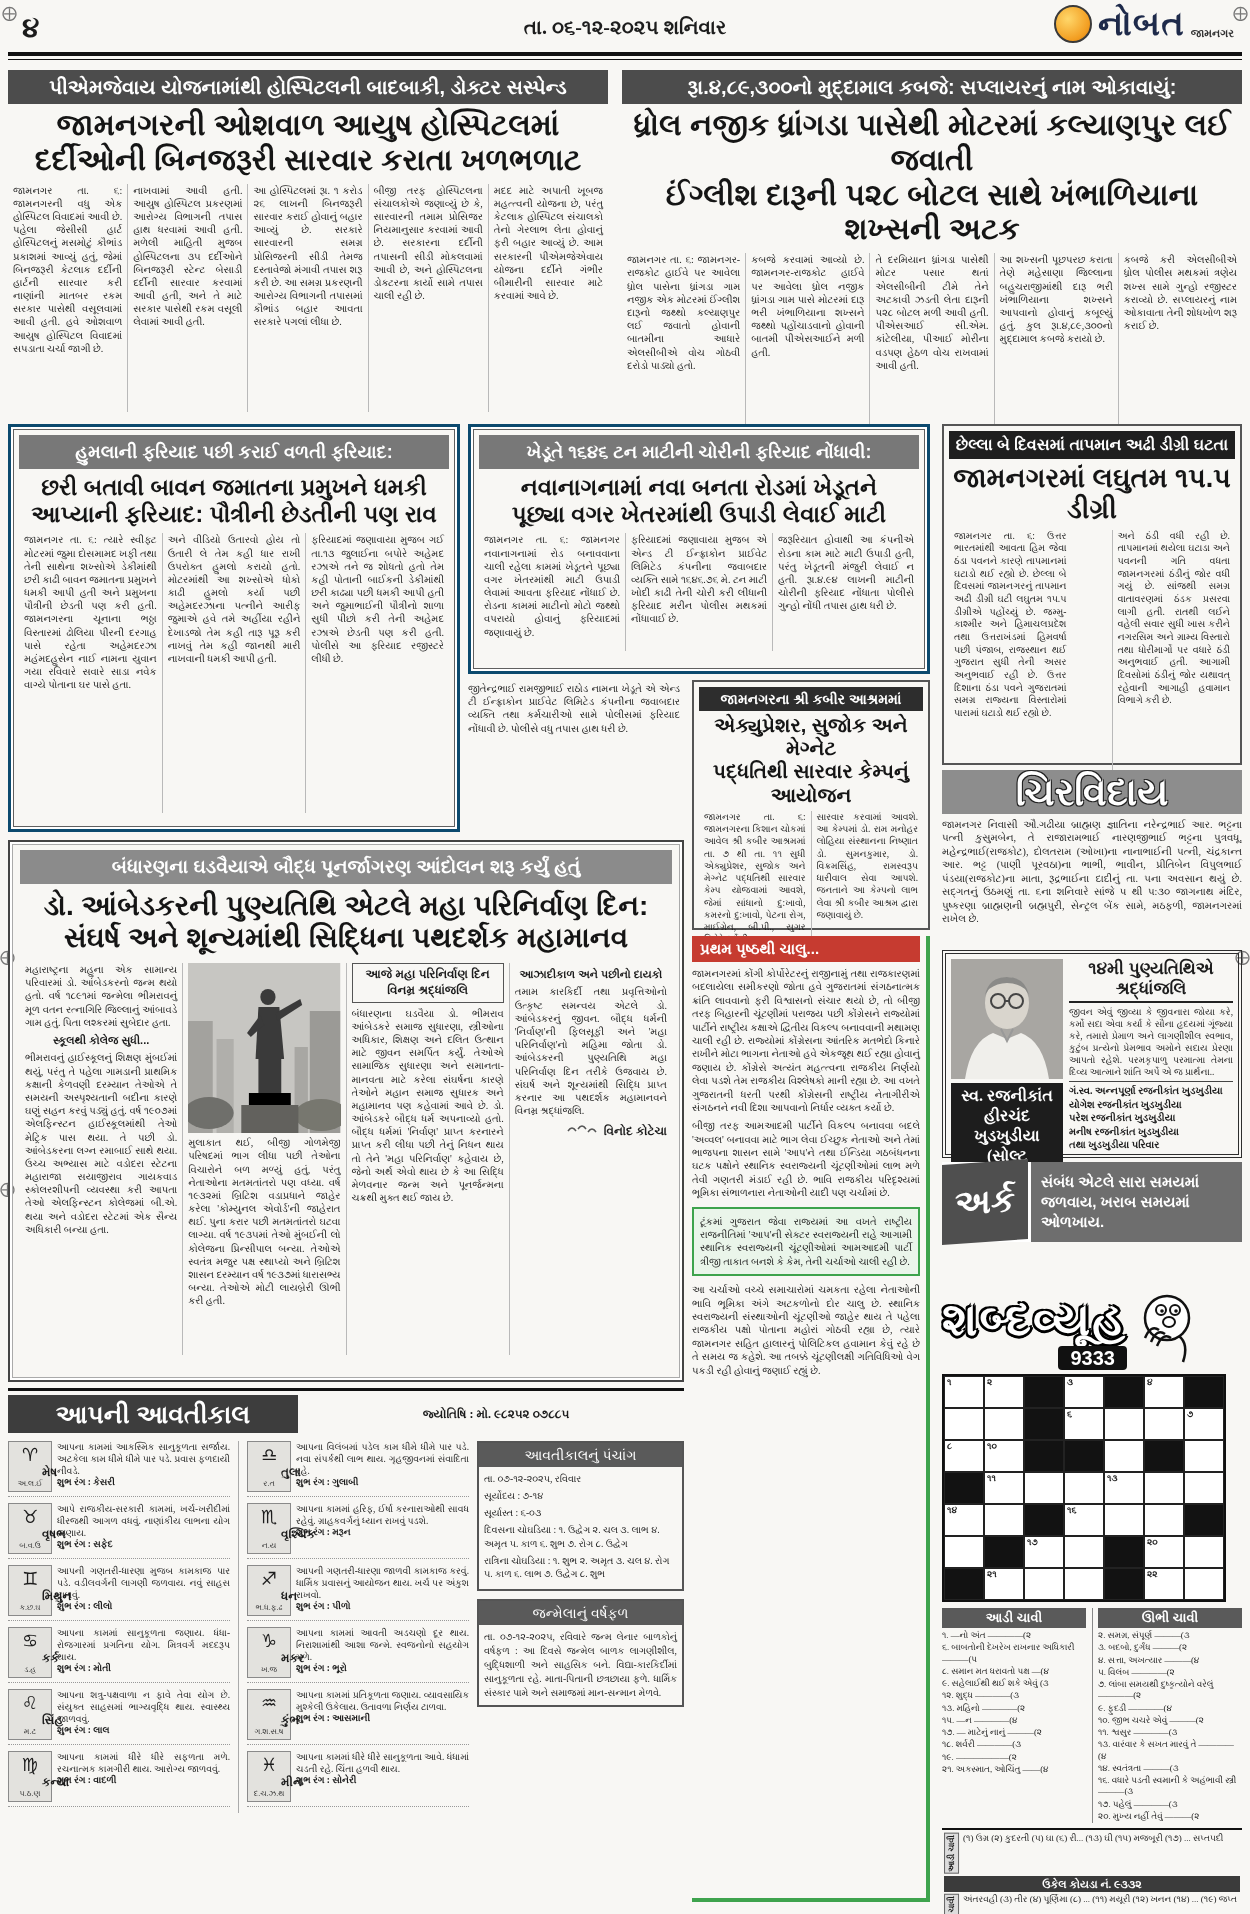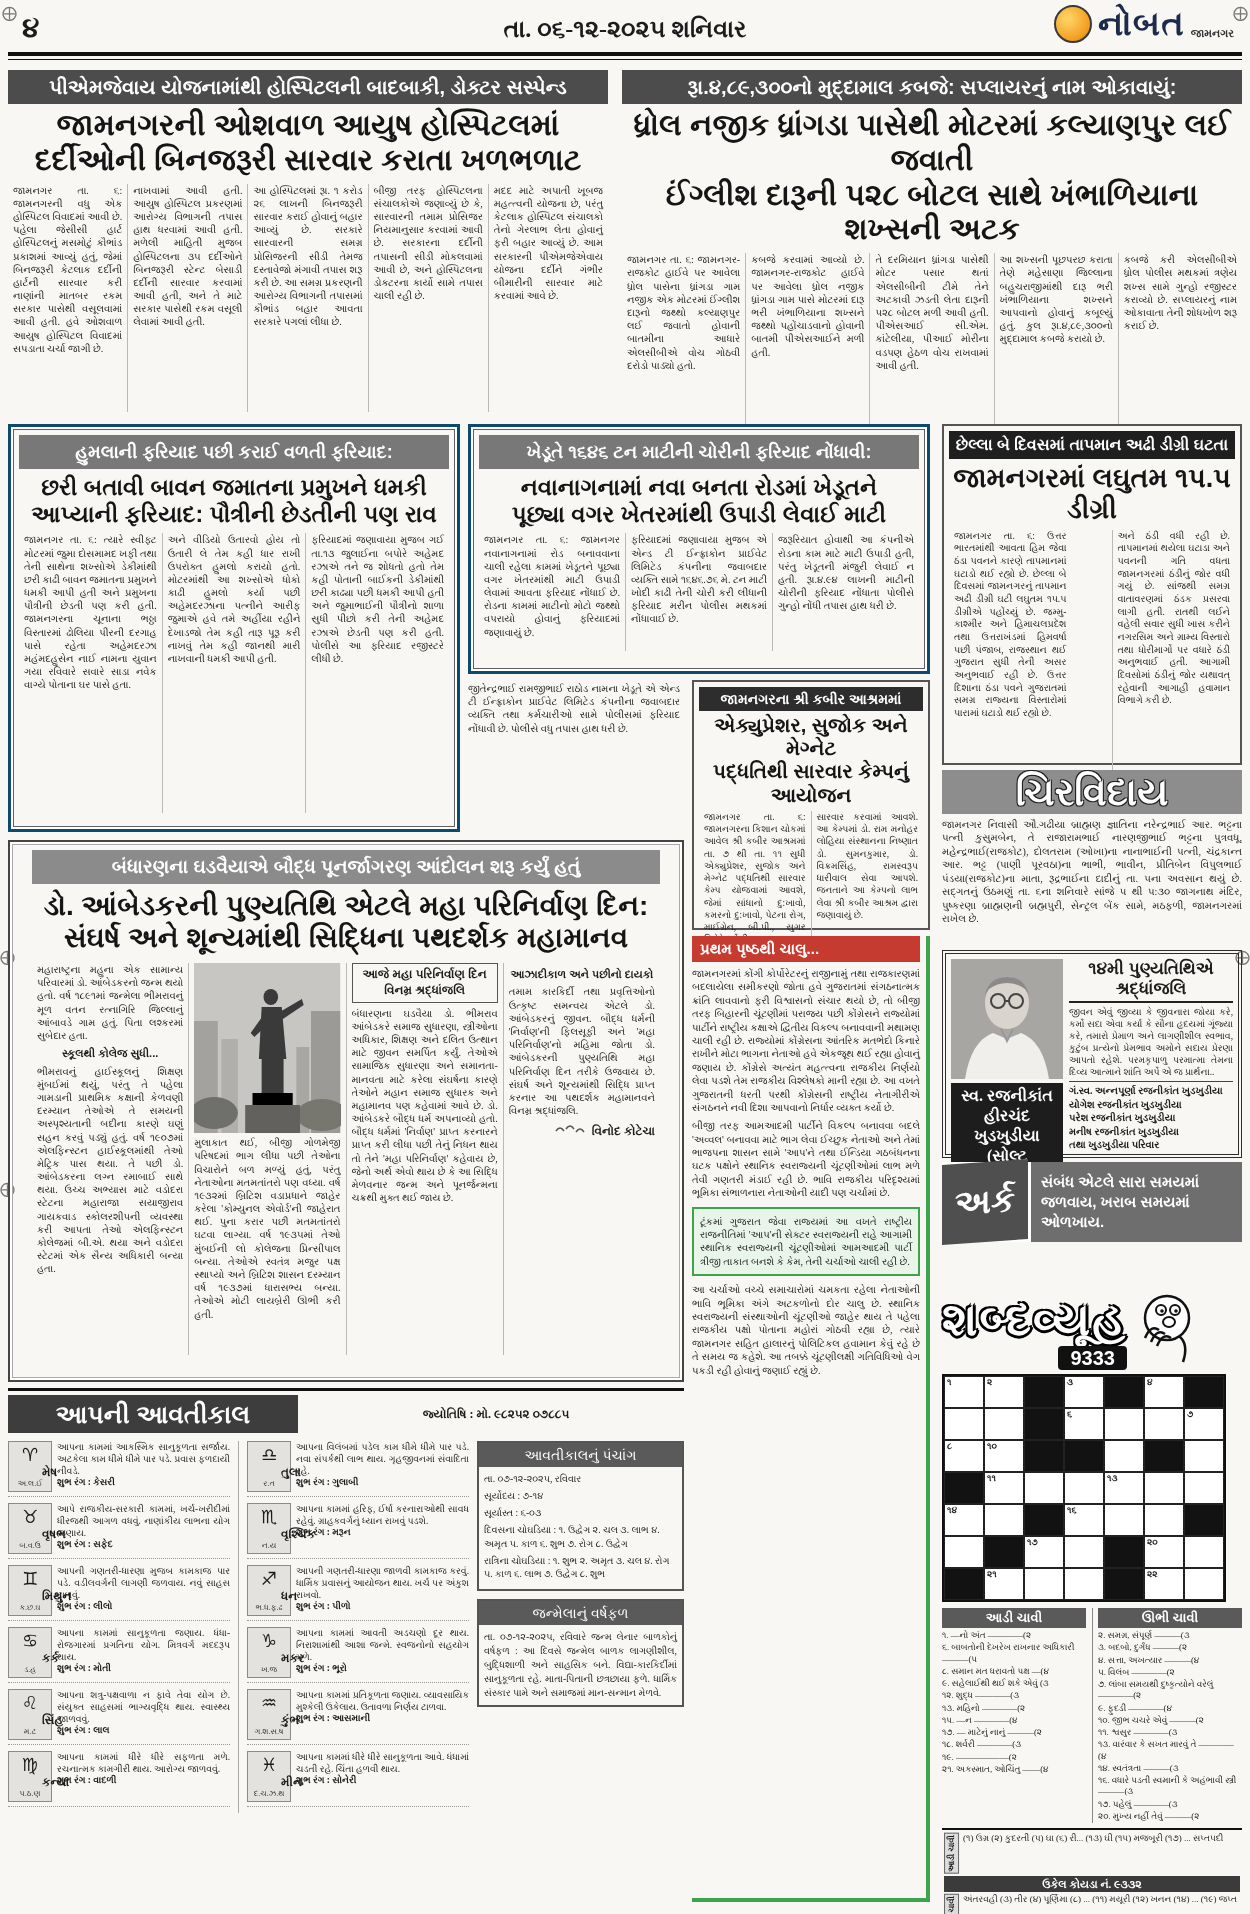--- a/index.html
+++ b/index.html
@@ -1,21 +1,21 @@
 <!DOCTYPE html>
 <html><head>
 <meta charset="utf-8">
 <style>
   html,body{margin:0;padding:0;background:#8e8e8e;}
   #page{position:relative;width:1250px;height:1914px;background:#f8f7f4;margin:0 auto;
         font-family:"Liberation Serif", serif;color:#1c1c1c;overflow:hidden;}
   .abs{position:absolute;}
   
   #pgnum{left:22px;top:12px;font-size:28px;font-weight:bold;}
-  #hdr-date{left:0;right:0;top:16px;text-align:center;font-size:24px;font-weight:bold;}
+  #hdr-date{left:0;right:0;top:16px;text-align:center;font-size:20px;font-weight:bold;}
   #logo{right:16px;top:4px;display:flex;align-items:center;gap:6px;}
   #logo .sun{width:34px;height:34px;border-radius:50%;background:radial-gradient(circle at 35% 35%,#ffd76a,#f29c1f 70%,#b86b12);border:2px solid #3a3a3a;}
   #logo .nm{font-size:34px;font-weight:800;color:#1e2a4a;letter-spacing:1px;font-family:"Liberation Sans",sans-serif;}
   #logo .sub{font-size:11px;font-weight:bold;color:#333;align-self:flex-end;margin-bottom:4px;}
   #rule1{left:8px;right:8px;top:52px;border-top:4px solid #111;}
   #rule2{left:8px;right:8px;top:59px;border-top:1px solid #111;}
   .regmark{color:#777;font-size:15px;}
   
   .kicker{background:#4c4c4c;color:#fff;font-weight:bold;text-align:center;
           font-family:"Liberation Sans",sans-serif;font-size:20px;line-height:34px;height:34px;}
@@ -60,21 +60,21 @@
   .clues{font-size:8.8px;line-height:1.28;}
   .clues .clue{margin-bottom:1px;}
   #cw-sol{border-top:2px solid #111;border-bottom:3px solid #111;padding:3px 2px;font-size:9px;line-height:1.3;}
   #cw-sol .hd{background:#3b3b3b;color:#fff;text-align:center;font-weight:bold;font-size:11px;line-height:16px;margin:2px 0;}
   
   #cont{border-right:4px solid #3ea34d;border-bottom:4px solid #3ea34d;padding:0 6px 6px 0;}
   #cont .red{background:#c63b30;color:#fff;font-weight:bold;font-size:15px;padding:4px 8px;font-family:"Liberation Sans",sans-serif;}
   #cont .bd{font-size:10px;line-height:1.34;text-align:justify;margin-top:5px;}
   #cont .green{border:2px solid #3ea34d;background:#eaf5ea;padding:6px;font-size:10px;line-height:1.34;text-align:justify;margin:7px 0;}
   
-  #amb{border:2px solid #444;box-shadow:inset 0 0 0 2px #fff,inset 0 0 0 3px #aaa;padding:8px 22px;}
+  #amb{border:2px solid #444;box-shadow:inset 0 0 0 2px #fff,inset 0 0 0 3px #aaa;padding:8px 10px;}
   #amb .cols > div{font-size:10px;}
   #amb .note{border:1px solid #555;text-align:center;font-weight:bold;font-size:12px;padding:3px;margin-bottom:4px;font-family:"Liberation Sans",sans-serif;}
   #amb .byline{text-align:right;font-weight:bold;font-size:12px;margin-top:6px;font-family:"Liberation Sans",sans-serif;}
   
   #horo-hd{background:#3d3d3d;color:#fff;font-size:25px;font-weight:800;text-align:center;line-height:38px;height:38px;font-family:"Liberation Sans",sans-serif;}
   #horo-ast{font-size:12px;font-weight:bold;text-align:center;line-height:38px;}
   .h-entry{display:flex;gap:5px;margin-bottom:6px;border-bottom:1px dotted #999;padding-bottom:4px;}
   .h-icon{width:42px;min-width:42px;background:#e3e2de;border:1px solid #8a8a8a;text-align:center;padding:2px 0;}
   .h-icon .g{font-size:18px;display:block;font-family:"DejaVu Sans",sans-serif;}
   .h-icon .nm{font-size:12px;font-weight:bold;display:block;font-family:"Liberation Sans",sans-serif;margin-left:33px;}

